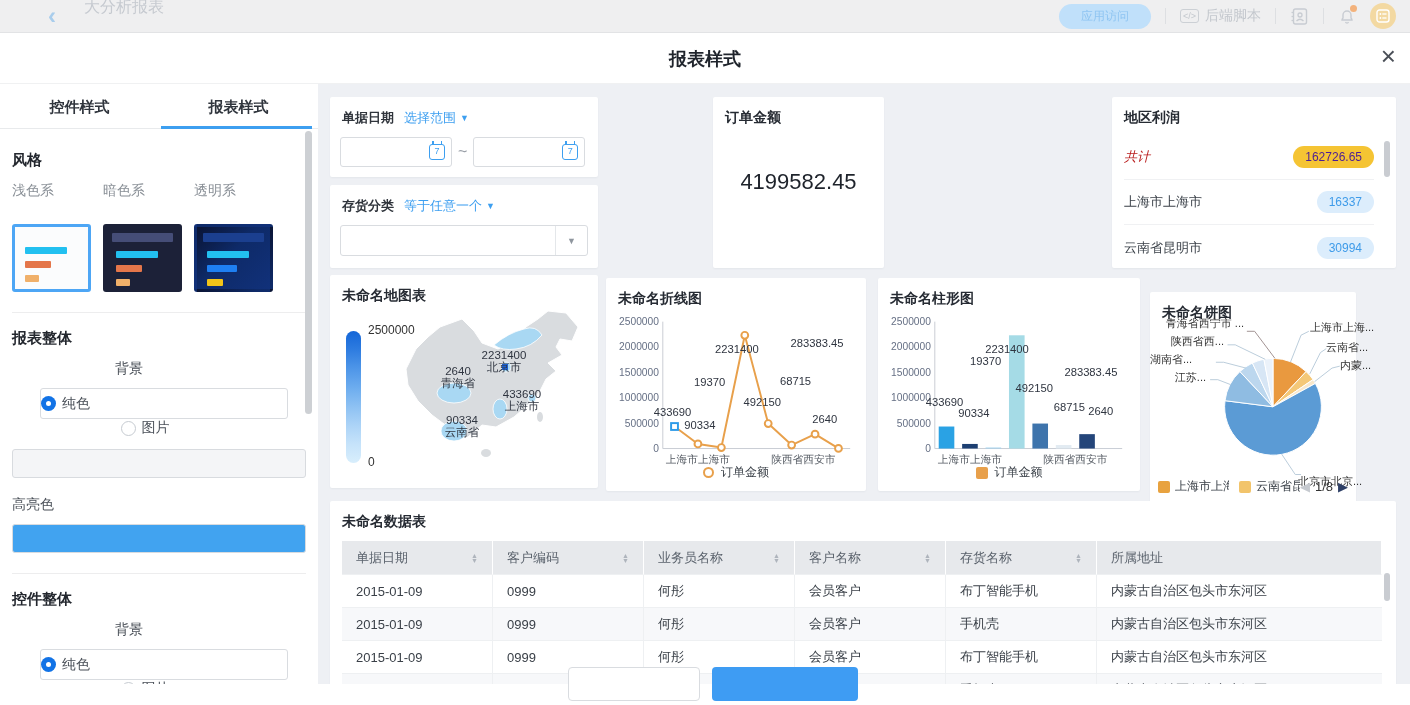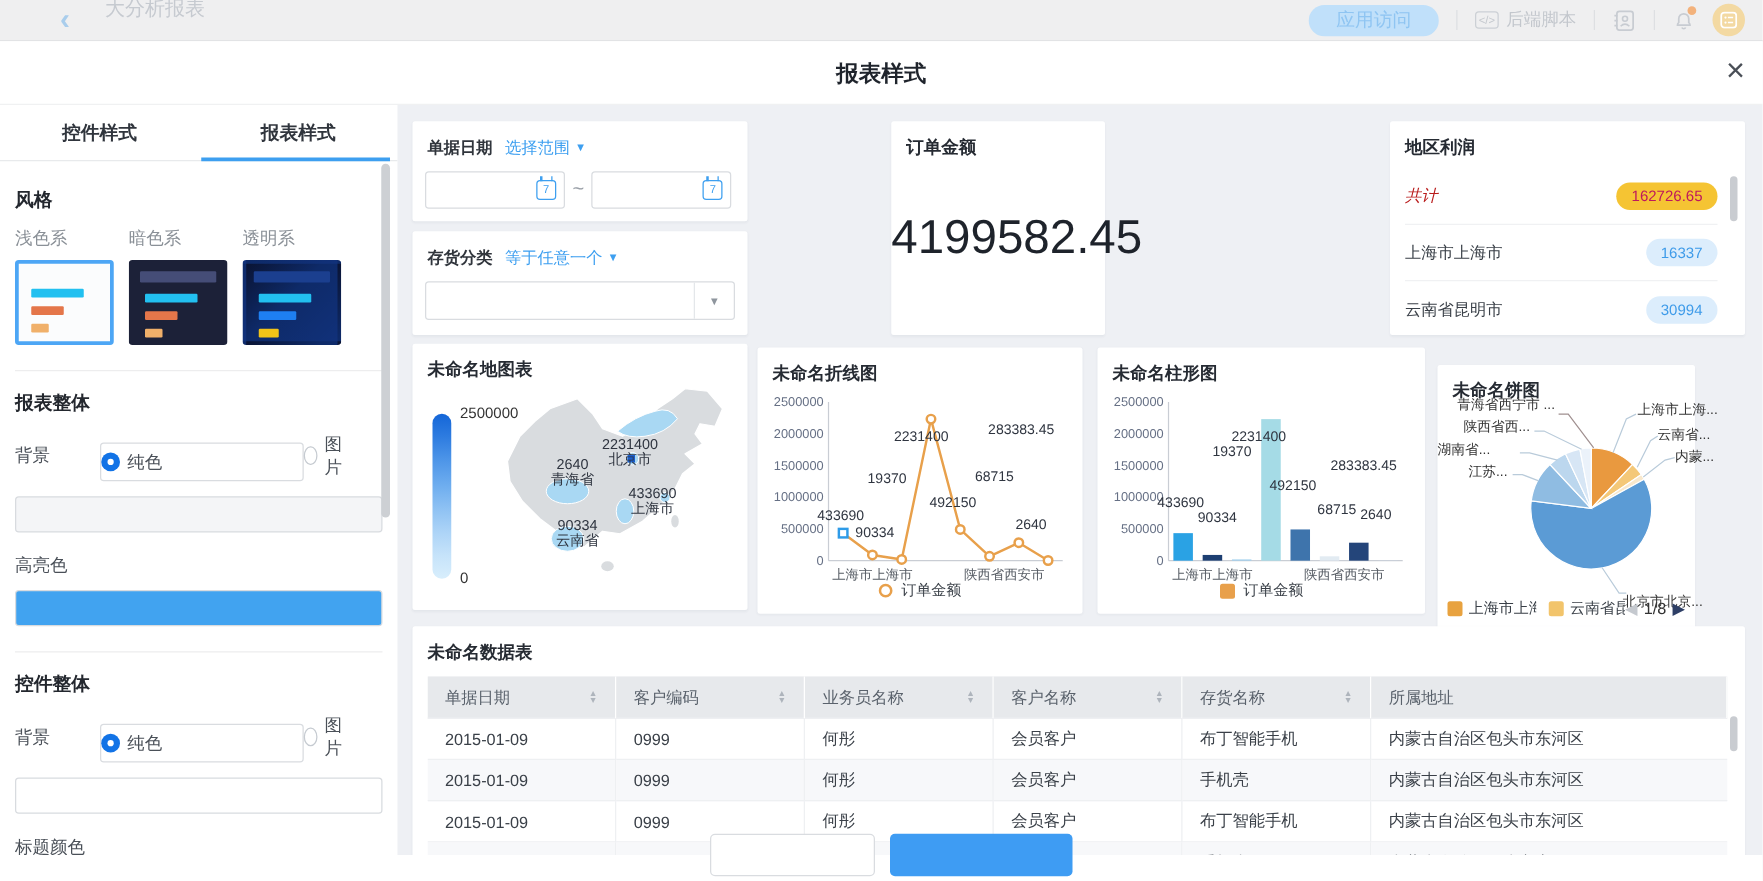--- a/index.html
+++ b/index.html
@@ -5,21 +5,21 @@
   html,body{margin:0;padding:0;width:1410px;height:705px;overflow:hidden;
     font-family:"Liberation Sans","DejaVu Sans",sans-serif;background:#fff;}
   *{box-sizing:border-box;}
 
   
   .topbar{position:absolute;left:0;top:0;width:1410px;height:33px;background:#efeff0;
     border-bottom:1px solid #e2e3e5;display:flex;align-items:center;}
   .tb-back{color:#a9cdec;font-size:24px;line-height:24px;margin-left:48px;cursor:pointer;font-weight:bold;}
   .tb-title{color:#c6cad0;font-size:16px;margin-left:26px;padding:4px 60px 20px 2px;border-bottom:1px dashed #d4d7db;}
   .tb-right{margin-left:auto;display:flex;align-items:center;gap:14px;padding-right:14px;}
-  .pill-btn{background:#c0e0fa;color:#8fc5f2;border:none;border-radius:13px;height:25px;padding:0 22px;font-size:15px;}
+  .pill-btn{background:#c0e0fa;color:#8fc5f2;border:none;border-radius:13px;height:25px;padding:0 22px;font-size:12px;}
   .vdiv{width:1px;height:16px;background:#dddfe2;}
   .tb-item{display:flex;align-items:center;gap:6px;color:#c3c7cd;font-size:14px;}
   .code-ic{font-size:9px;border:1px solid #ccd0d5;border-radius:3px;padding:1px 2px;color:#c3c7cd;}
   .tb-svg{display:block;}
   .bell-wrap{position:relative;}
   .bell-dot{position:absolute;right:-1px;top:-2px;width:7px;height:7px;border-radius:50%;background:#f3b27c;}
   .avatar{width:26px;height:26px;border-radius:50%;background:#f3d9a2;display:flex;align-items:center;justify-content:center;}
 
   
   .modal{position:absolute;left:0;top:33px;width:1410px;height:672px;background:#fff;}
@@ -27,38 +27,38 @@
   .m-title{position:absolute;left:0;right:0;top:14px;text-align:center;font-size:18px;color:#1f242c;font-weight:bold;}
   .m-close{position:absolute;right:14px;top:10px;font-size:26px;color:#4a4f57;cursor:pointer;line-height:26px;}
 
   
   .sidebar{position:absolute;left:0;top:51px;width:318px;bottom:0;background:#fff;}
   .sb-tabs{display:flex;height:45px;border-bottom:1px solid #e8eaec;}
   .sb-tab{flex:1;text-align:center;line-height:45px;font-size:15px;color:#30353d;font-weight:bold;cursor:pointer;position:relative;}
   .sb-tab.active:after{content:"";position:absolute;left:2px;right:6px;bottom:-1px;height:3px;background:#3d9ff0;}
   .sb-body{padding:14px 12px 0 12px;position:relative;}
   .sec-title{font-size:15px;font-weight:bold;color:#23272e;margin:8px 0 12px 0;}
-  .theme-labels{display:flex;gap:0;margin-bottom:8px;}
+  .theme-labels{display:flex;gap:0;margin-bottom:24px;}
   .theme-labels span{width:91px;color:#8a9097;font-size:14px;}
   .theme-row{display:flex;gap:12px;}
   .tp{width:79px;height:68px;border-radius:3px;position:relative;cursor:pointer;}
   .tp.light{background:#fbfcfd;border:3px solid #4da6f5;}
   .tp.dark{background:#1c2138;border:3px solid transparent;}
   .tp.trans{background:#10173c;border:3px solid transparent;}
   .tp .hd{position:absolute;left:6px;right:6px;top:6px;height:9px;background:#454d77;border-radius:1px;}
   .tp.trans .hd{background:#1b3f8f;}
   .tp .b1{position:absolute;left:10px;top:24px;height:7px;width:42px;background:#22c0f0;border-radius:1px;}
   .tp .b2{position:absolute;left:10px;top:38px;height:7px;width:26px;background:#e4764a;border-radius:1px;}
   .tp .b3{position:absolute;left:10px;top:52px;height:7px;width:14px;background:#f0b06a;border-radius:1px;}
   .tp.light .b1{top:20px}.tp.light .b2{top:34px}.tp.light .b3{top:48px}
   .tp.trans{background:linear-gradient(135deg,#0a1434 0%,#0e2a68 45%,#11317a 100%);}
   .tp.trans .b2{background:#1e7ff2;width:30px;}
   .tp.trans .b3{background:#f2c418;width:16px;}
   .sb-div{height:1px;background:#ededee;margin:20px 0 16px 0;}
-  .radio-row{display:flex;align-items:center;margin-bottom:12px;}
+  .radio-row{display:flex;align-items:center;margin-bottom:12px;flex-direction:column;}
   .radio-row .lab{width:88px;color:#4a5058;font-size:14px;}
   .radio{display:flex;align-items:center;gap:6px;margin-right:28px;cursor:pointer;font-size:14px;color:#4a5058;}
   .rb{width:15px;height:15px;border-radius:50%;border:1.5px solid #c6cbd1;background:#fff;position:relative;}
   .radio.sel .rb{border:none;background:#1273e6;}
   .radio.sel .rb:after{content:"";position:absolute;left:5px;top:5px;width:5px;height:5px;border-radius:50%;background:#fff;}
   .swatch{height:29px;border:1px solid #d8dbdf;border-radius:3px;margin-bottom:18px;}
   .swatch.gray{background:#f4f5f7;}
   .swatch.white{background:#fff;}
   .sub-lab{font-size:14px;color:#4a5058;margin-bottom:10px;}
   .sb-scroll{position:absolute;right:6px;top:47px;width:7px;height:283px;border-radius:4px;background:#cdd0d4;}
@@ -290,28 +290,28 @@
         </span>
       </div>
       <div class="sel">
         <span class="zone">▼</span>
       </div>
     </div>
 
 
     <div class="card" style="left:395px;top:13px;width:171px;height:171px;">
       <div class="card-title">订单金额</div>
-      <div class="kpi-val" style="top:72px;font-size:38px;">4199582.45</div>
+      <div class="kpi-val" style="top:72px;font-size:22px;">4199582.45</div>
     </div>
     <div class="card" style="left:794px;top:13px;width:284px;height:171px;">
       <div class="card-title">地区利润</div>
       <div class="rp-list" id="rp-list">
           <div class="rp-row total">
             <span class="rp-name">共计</span>
-            <span class="rp-pill" style="background: rgb(245, 196, 51); color: #be185d;">162726.65</span>
+            <span class="rp-pill" style="background: rgb(245, 196, 51); color: #4c1d95;">162726.65</span>
           </div>
           <div class="rp-row">
             <span class="rp-name">上海市上海市</span>
             <span class="rp-pill" style="background: rgb(220, 237, 252); color: rgb(62, 155, 233);">16337</span>
           </div>
           <div class="rp-row">
             <span class="rp-name">云南省昆明市</span>
             <span class="rp-pill" style="background: rgb(220, 237, 252); color: rgb(62, 155, 233);">30994</span>
           </div>
         </div>

